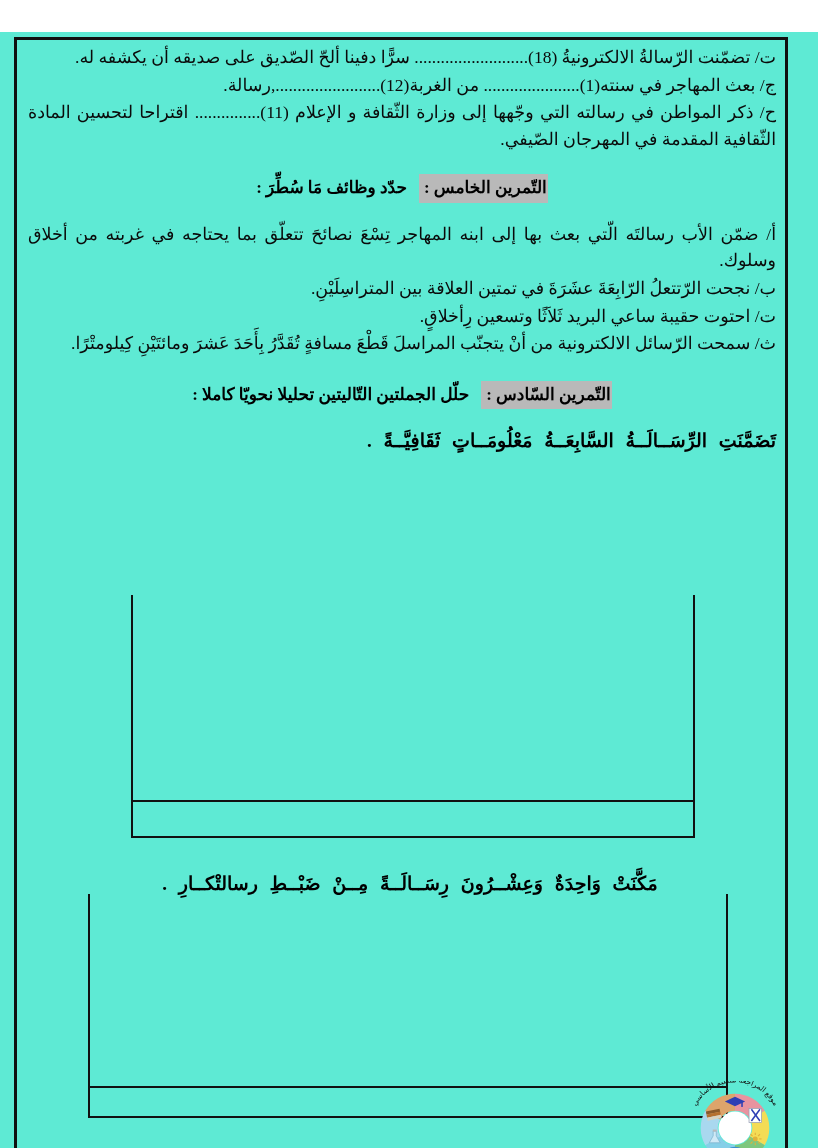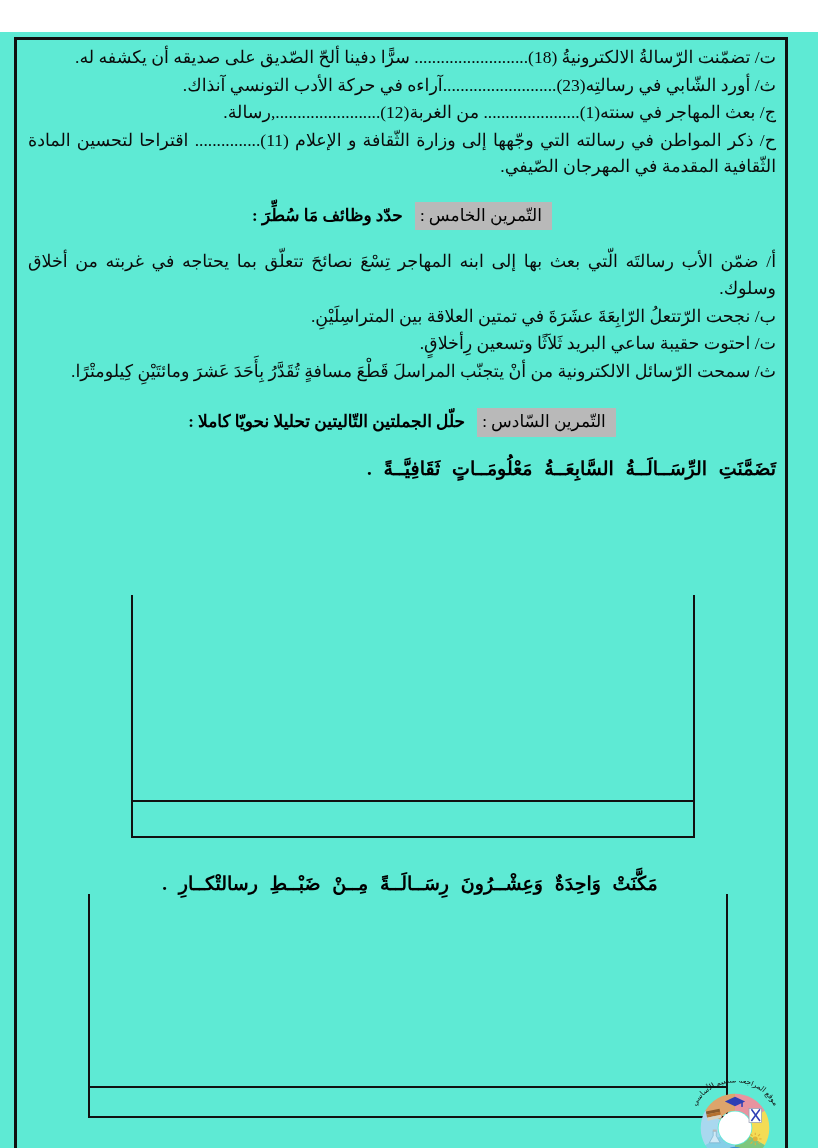--- a/index.html
+++ b/index.html
@@ -58,22 +58,22 @@
     text-align: right;
     direction: rtl;
     font-size: 17px;
     line-height: 1.5;
     color: #000;
     font-weight: bold;
   }
   .ex-tag {
     background: #b9b9b9;
     color: #000;
-    padding: 1px 10px 2px 5px;
-    font-weight: normal;
+    padding: 1px 1px 2px 5px;
+    font-weight: bold;
     display: inline-block;
   }
   .ex-prompt {
     font-weight: bold;
     padding-right: 12px;
     display: inline-block;
   }
 
   .vowelled {
     font-size: 19px;
@@ -163,21 +163,20 @@
 </head>
 <body>
 
 <div id="page">
 
   <div id="page-frame"></div>
 
   <div class="content">
 
     <p class="qline lead">ت/ تضمّنت الرّسالةُ الالكترونيةُ (18).......................... سرًّا دفينا ألحّ الصّديق على صديقه أن يكشفه له.</p>
-    <p class="qline" style="text-align:center;">ث/ أورد الشّابي في رسالتِه(23)..........................آراءه في حركة الأدب التونسي آنذاك.</p>
     <p class="qline" style="text-align:center;">ج/ بعث المهاجر في سنته(1)...................... من الغربة(12)........................,رسالة.</p>
     <p class="qline">ح/ ذكر المواطن في رسالته التي وجّهها إلى وزارة الثّقافة و الإعلام (11)............... اقتراحا لتحسين المادة الثّقافية المقدمة في المهرجان الصّيفي.</p>
 
     <div class="ex-head" style="margin-top:22px; text-align:center;">
       <span class="ex-tag">التّمرين الخامس :</span><span class="ex-prompt">حدّد وظائف مَا سُطِّرَ :</span>
     </div>
 
     <div style="height:18px"></div>
 
     <p class="qline">أ/ ضمّن الأب رسالتَه الّتي بعث بها إلى ابنه المهاجر تِسْعَ نصائحَ تتعلّق بما يحتاجه في غربته من أخلاق وسلوك.</p>

